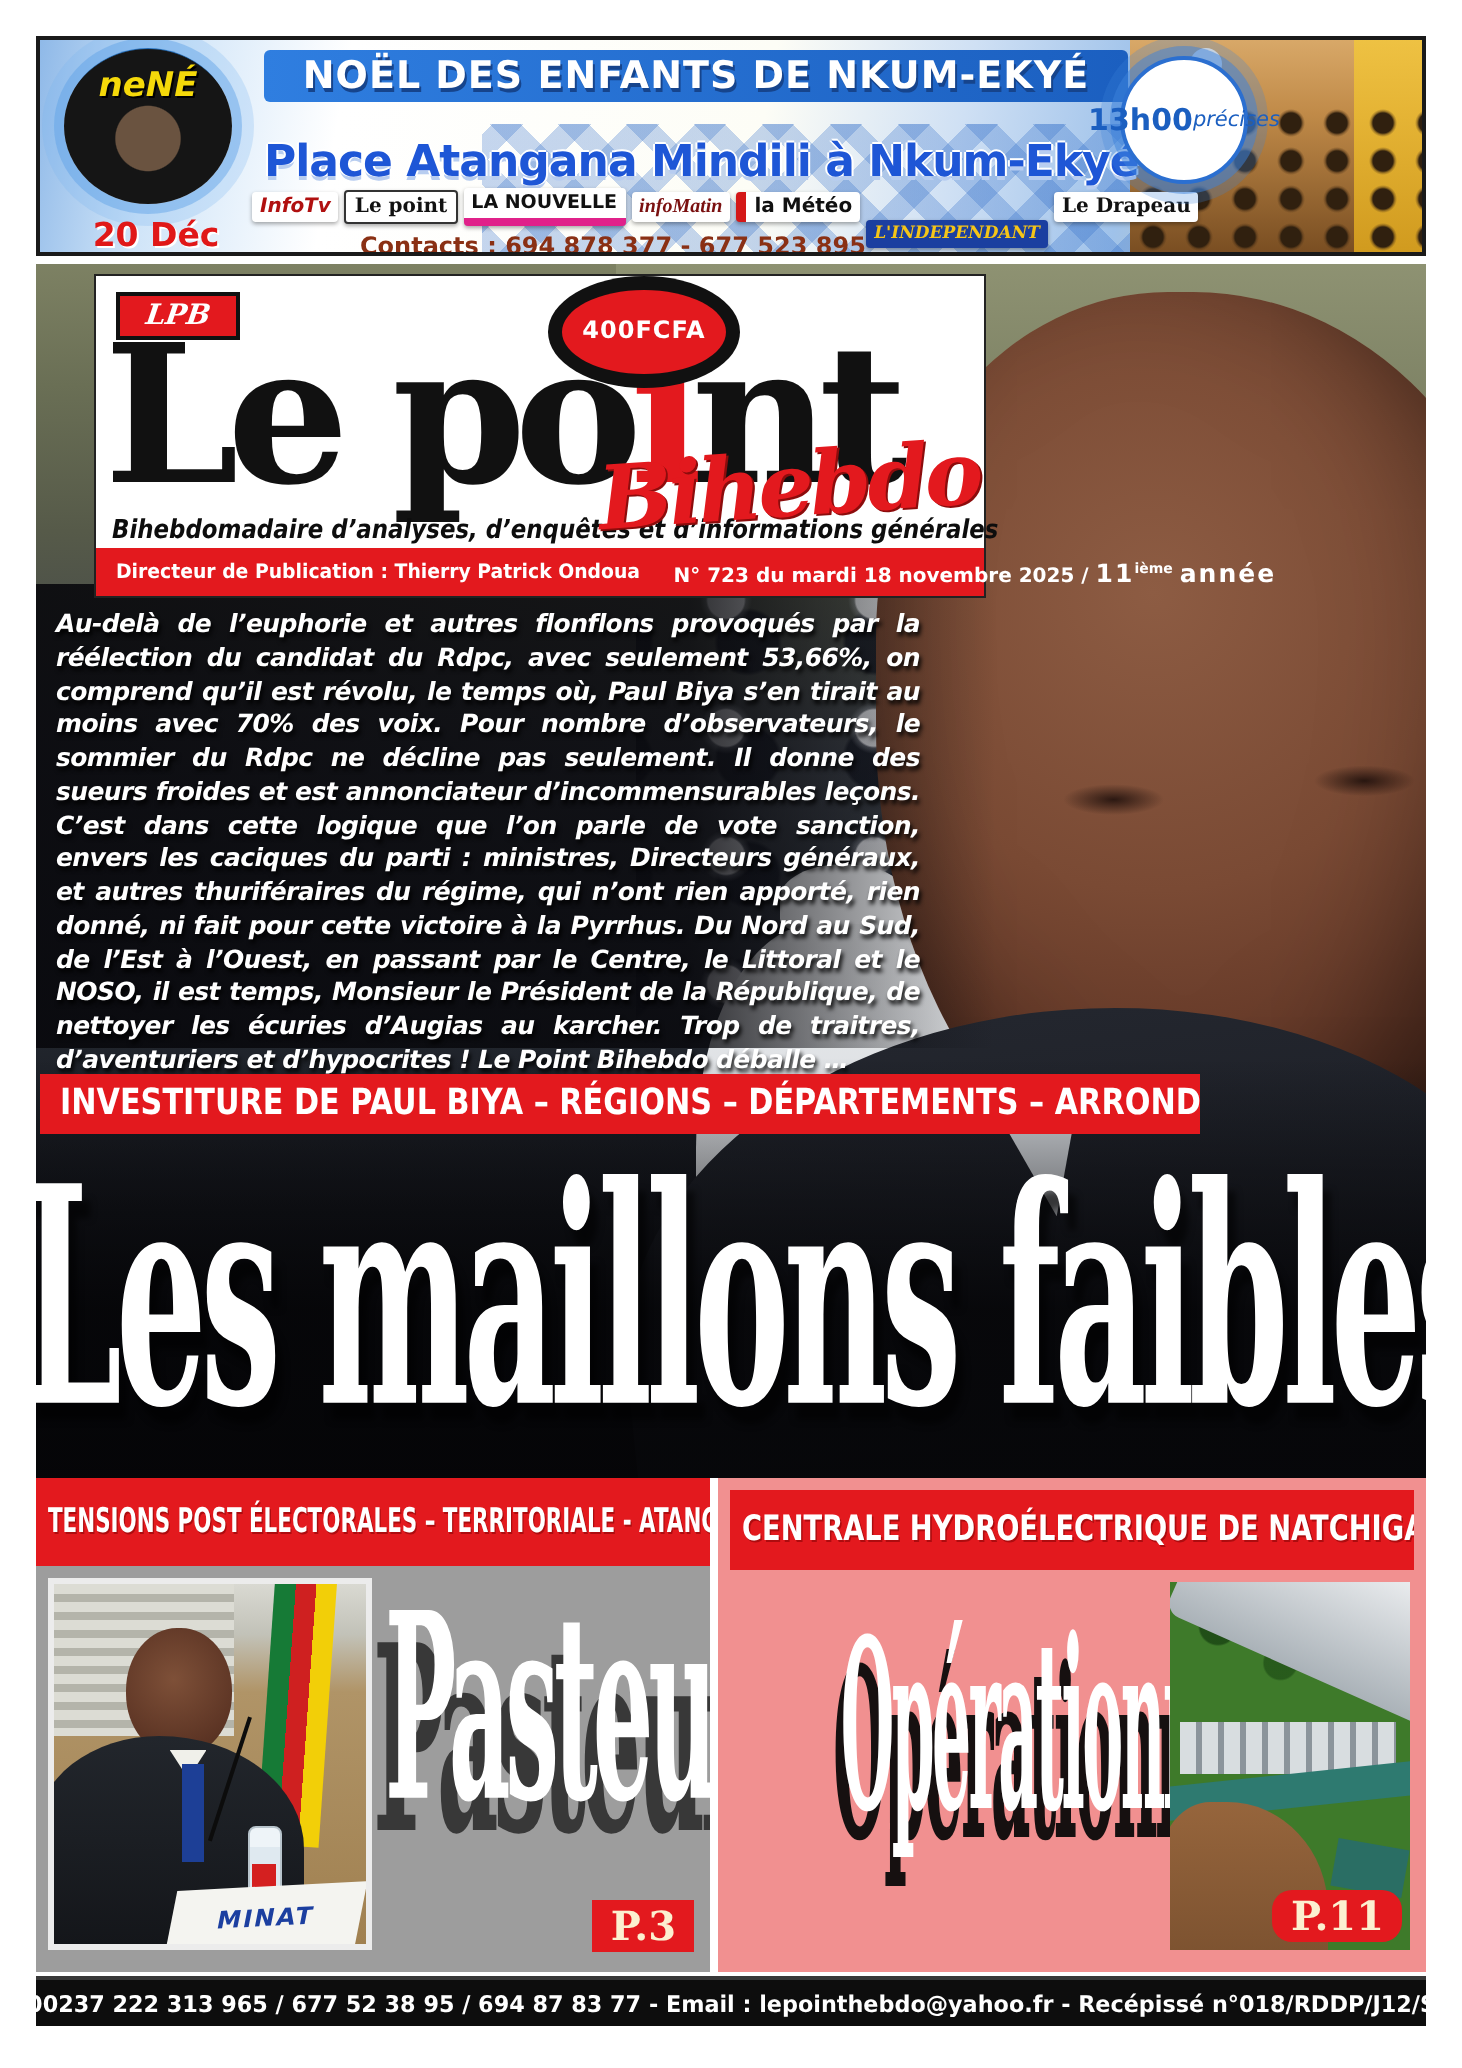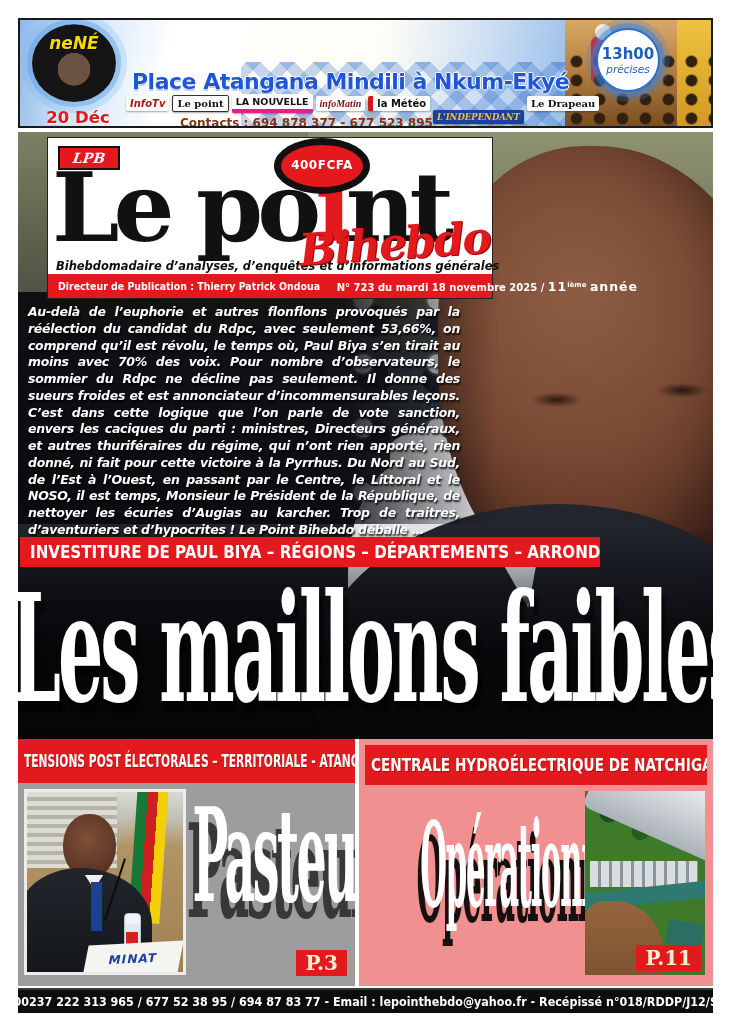--- a/index.html
+++ b/index.html
@@ -29,21 +29,21 @@
   .banner-sub { position:absolute; left:120px; top:33px; width:408px; height:15px;
     background:linear-gradient(90deg,#f6c80e,#fdf2c0);
     display:flex; align-items:center; justify-content:center;
     color:#14328c; font-weight:bold; font-size:9.5px; white-space:nowrap; }
   .banner-place { position:absolute; left:112px; top:49px; width:432px; text-align:center;
     color:#1e56d6; font-weight:bold; font-size:22px; letter-spacing:-.5px; white-space:nowrap;
     text-shadow:-1px 0 #fff,1px 0 #fff,0 -1px #fff,0 2px 0 #b8cdf0; }
   .time-badge { position:absolute; left:540px; top:8px; width:64px; height:64px; border-radius:50%;
     background:#fff; border:2px solid #2b6fd0;
     box-shadow:0 0 0 5px rgba(60,130,220,.5),0 0 0 10px rgba(60,130,220,.25);
-    display:flex; flex-direction:column; align-items:center; justify-content:center; z-index:3;margin-left:36px; }
+    display:flex; flex-direction:row; align-items:center; justify-content:center; z-index:3; }
   .time-badge .tb1 { color:#1b5fc0; font-weight:bold; font-size:15px; }
   .time-badge .tb2 { color:#1b5fc0; font-style:italic; font-size:10.5px; }
   .kids-photo { position:absolute; right:0; top:0; bottom:0; width:146px;
     background:linear-gradient(180deg,#d8a868 0%,#c08a48 35%,#9a6a34 70%,#7a4e22 100%); }
   .kids-heads { position:absolute; left:0; right:0; top:30%; bottom:0;
     background-image:radial-gradient(circle,#30200f 0 5px,rgba(70,45,20,.4) 6px,transparent 7px);
     background-size:23px 19px; }
   .kids-curtain { position:absolute; right:0; top:0; width:34px; height:100%;
     background:linear-gradient(180deg,#f2c63c,#e0a81e); opacity:.85; }
   .santa { position:absolute; left:26px; top:16px; width:24px; height:46px; background:#d42020;
@@ -198,21 +198,21 @@
                      radial-gradient(circle at 72% 8%, rgba(30,80,20,.75) 0 11px, transparent 12px),
                      radial-gradient(circle at 46% 22%, rgba(25,70,18,.6) 0 8px, transparent 9px); }
   .spill { position:absolute; right:-28%; top:-10%; width:125%; height:36%;
     background:linear-gradient(180deg,#eceef0,#aab2b8); transform:rotate(24deg); border-radius:8px; }
   .wall { position:absolute; left:4%; top:38%; width:90%; height:14%;
     background:repeating-linear-gradient(90deg,#d8dde0 0 8px,#8b949b 8px 11px); }
   .deck { position:absolute; left:-4%; top:52%; width:108%; height:9%; background:#2e7a70; transform:rotate(-6deg); }
   .water { position:absolute; left:-4%; bottom:-2%; width:70%; height:42%;
     background:linear-gradient(180deg,#96653c,#7c5230); border-radius:30% 60% 0 0/40% 70% 0 0; }
   .roof2 { position:absolute; right:2%; bottom:16%; width:30%; height:13%; background:#2a6e64; transform:rotate(10deg); }
-  .rs-page { right:4px; bottom:4px; }
+  .rs-page { right:4px; bottom:4px;border-radius:10px; }
 
   
   .footer-bar { position:absolute; left:18px; top:988px; width:695px; height:25px; background:#0d0d0d;
     border-top:2px solid #383838; display:flex; align-items:center; justify-content:center; }
   .footer-bar span { color:#fff; font-weight:bold; font-size:11.5px; white-space:nowrap;
     transform:scaleX(.97); }
 </style>
 </head>
 <body>
 
@@ -222,20 +222,21 @@
     <div class="banner-diamonds"></div>
     <div class="kids-photo">
       <div class="kids-curtain"></div>
       <div class="santa"></div>
       <div class="kids-heads"></div>
     </div>
     <div class="nene-logo">
       <span>neNÉ</span>
     </div>
     <div class="banner-date">20 Déc 2025</div>
+    <div class="banner-title">NOËL DES ENFANTS DE NKUM-EKYÉ</div>
     <div class="banner-place">Place Atangana Mindili à Nkum-Ekyé</div>
     <div class="time-badge">
       <span class="tb1">13h00</span>
       <span class="tb2">précises</span>
     </div>
     <div class="logo-row">
       <span class="chip chip-infotv">InfoTv</span>
       <span class="chip chip-lepoint">Le point</span>
       <span class="chip chip-lanouvelle">LA NOUVELLE</span>
       <span class="chip chip-infomatin">infoMatin</span>

